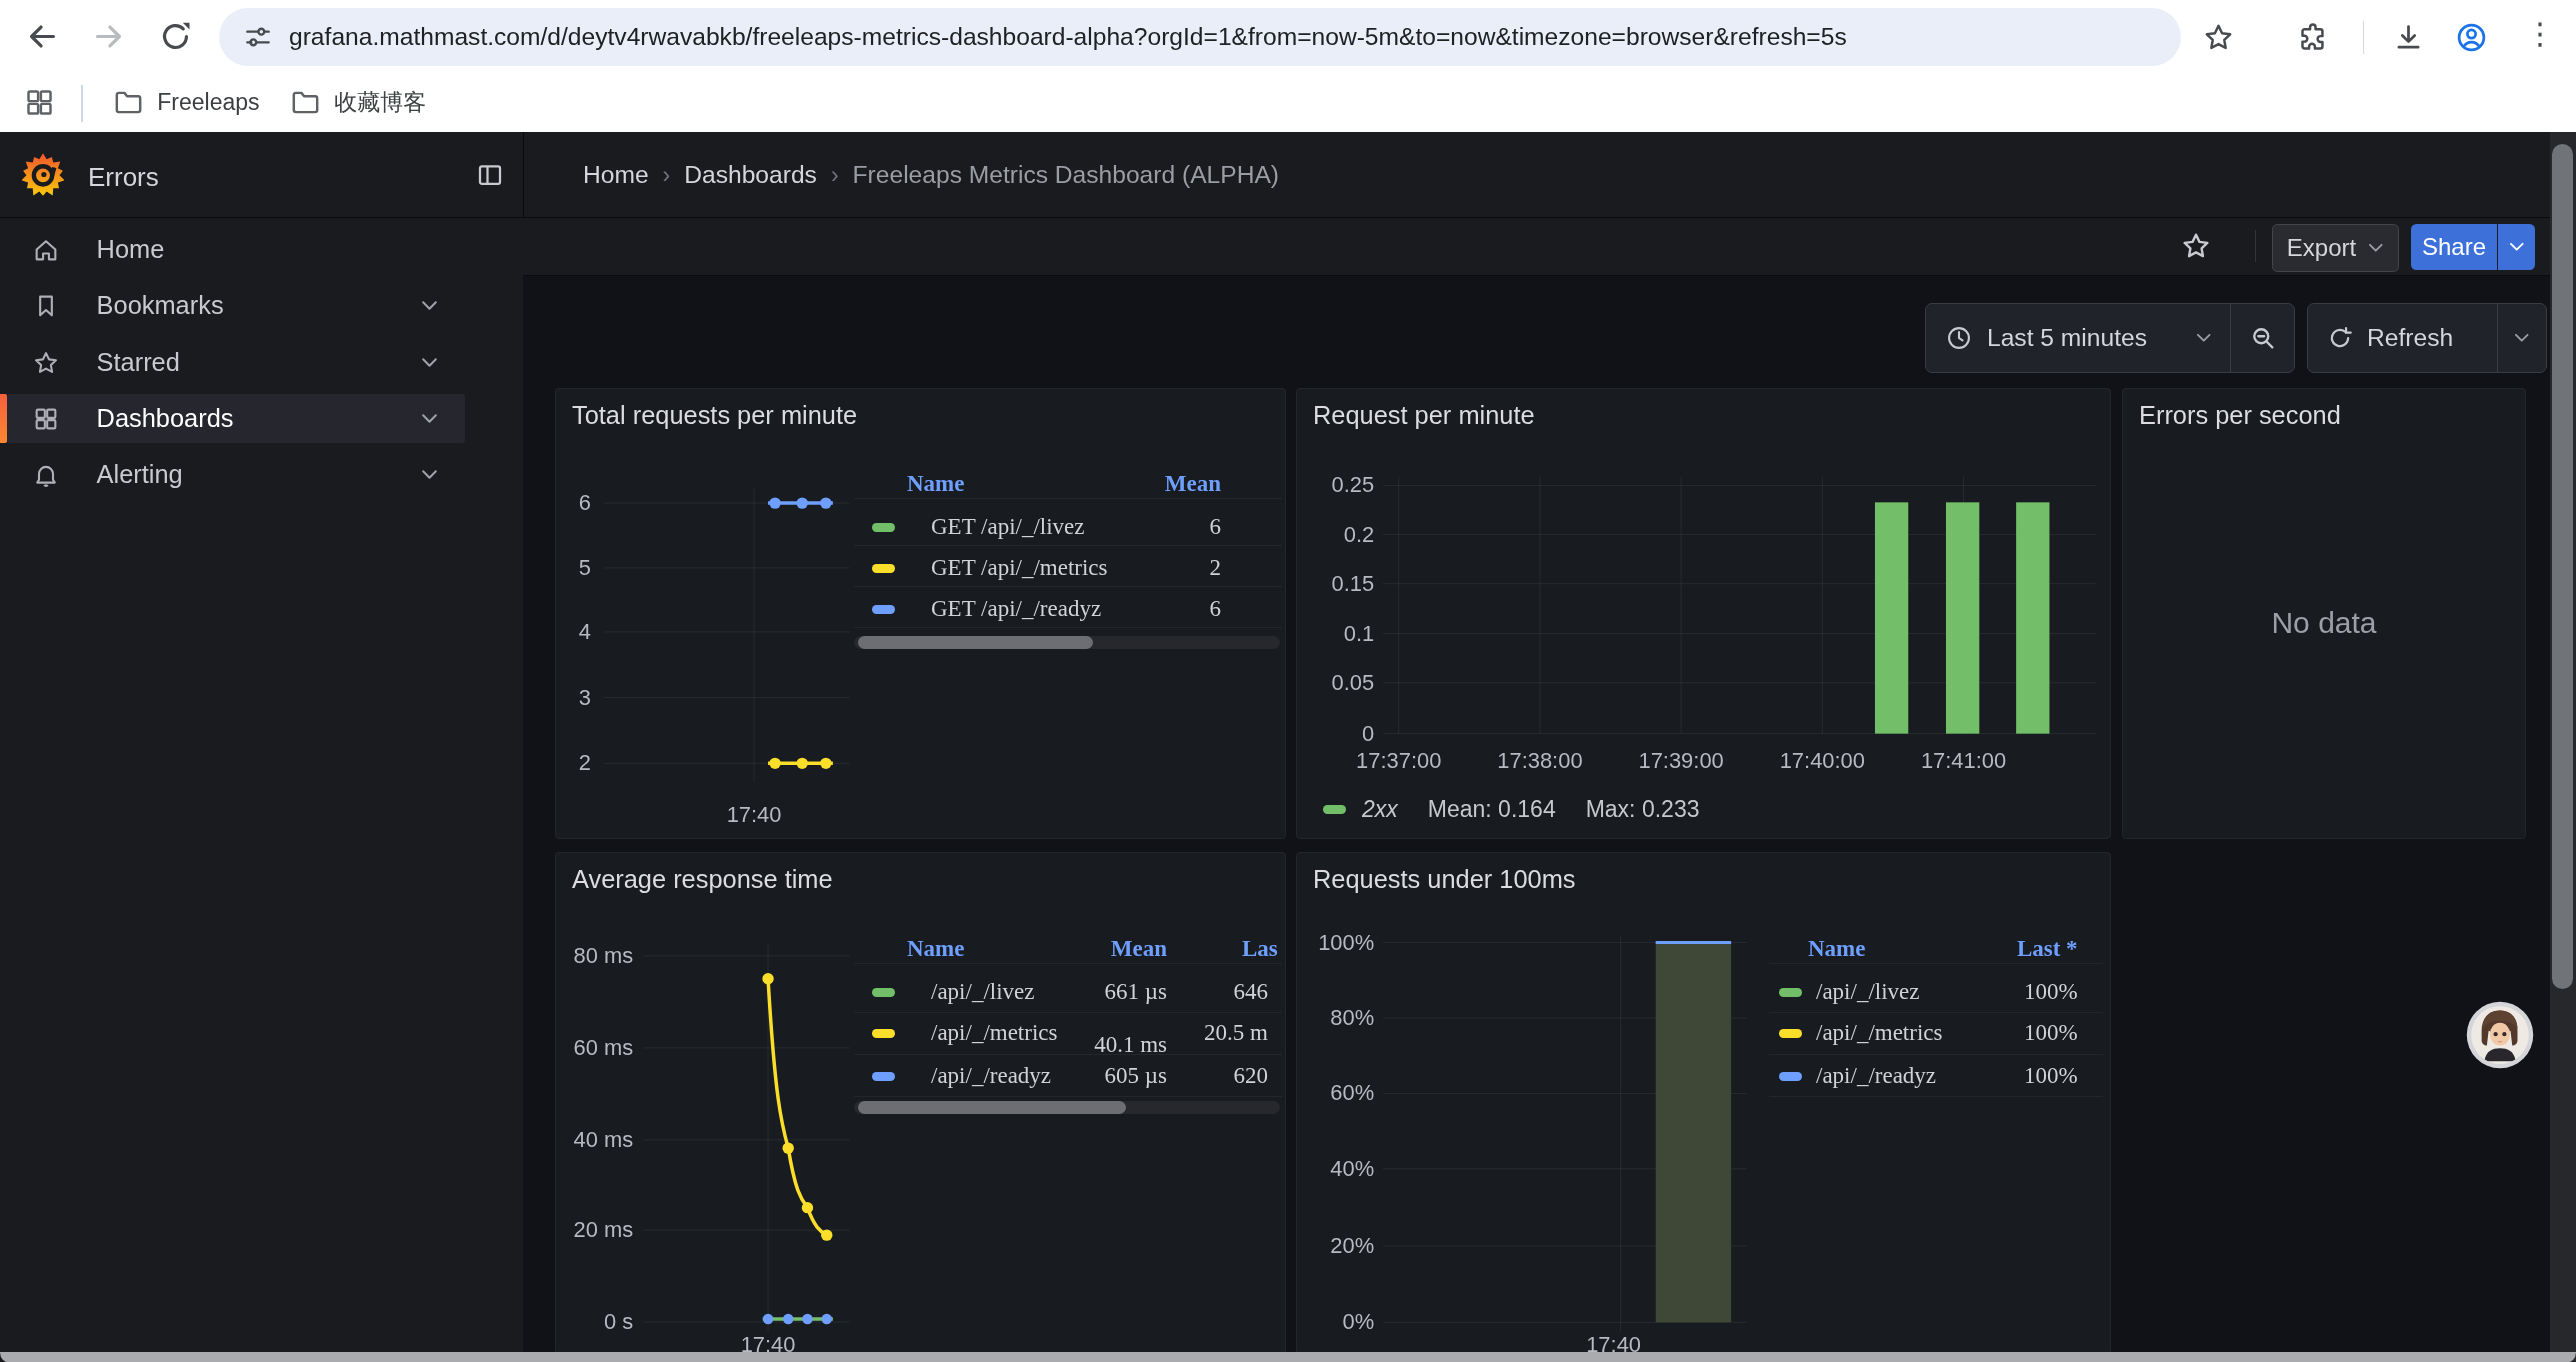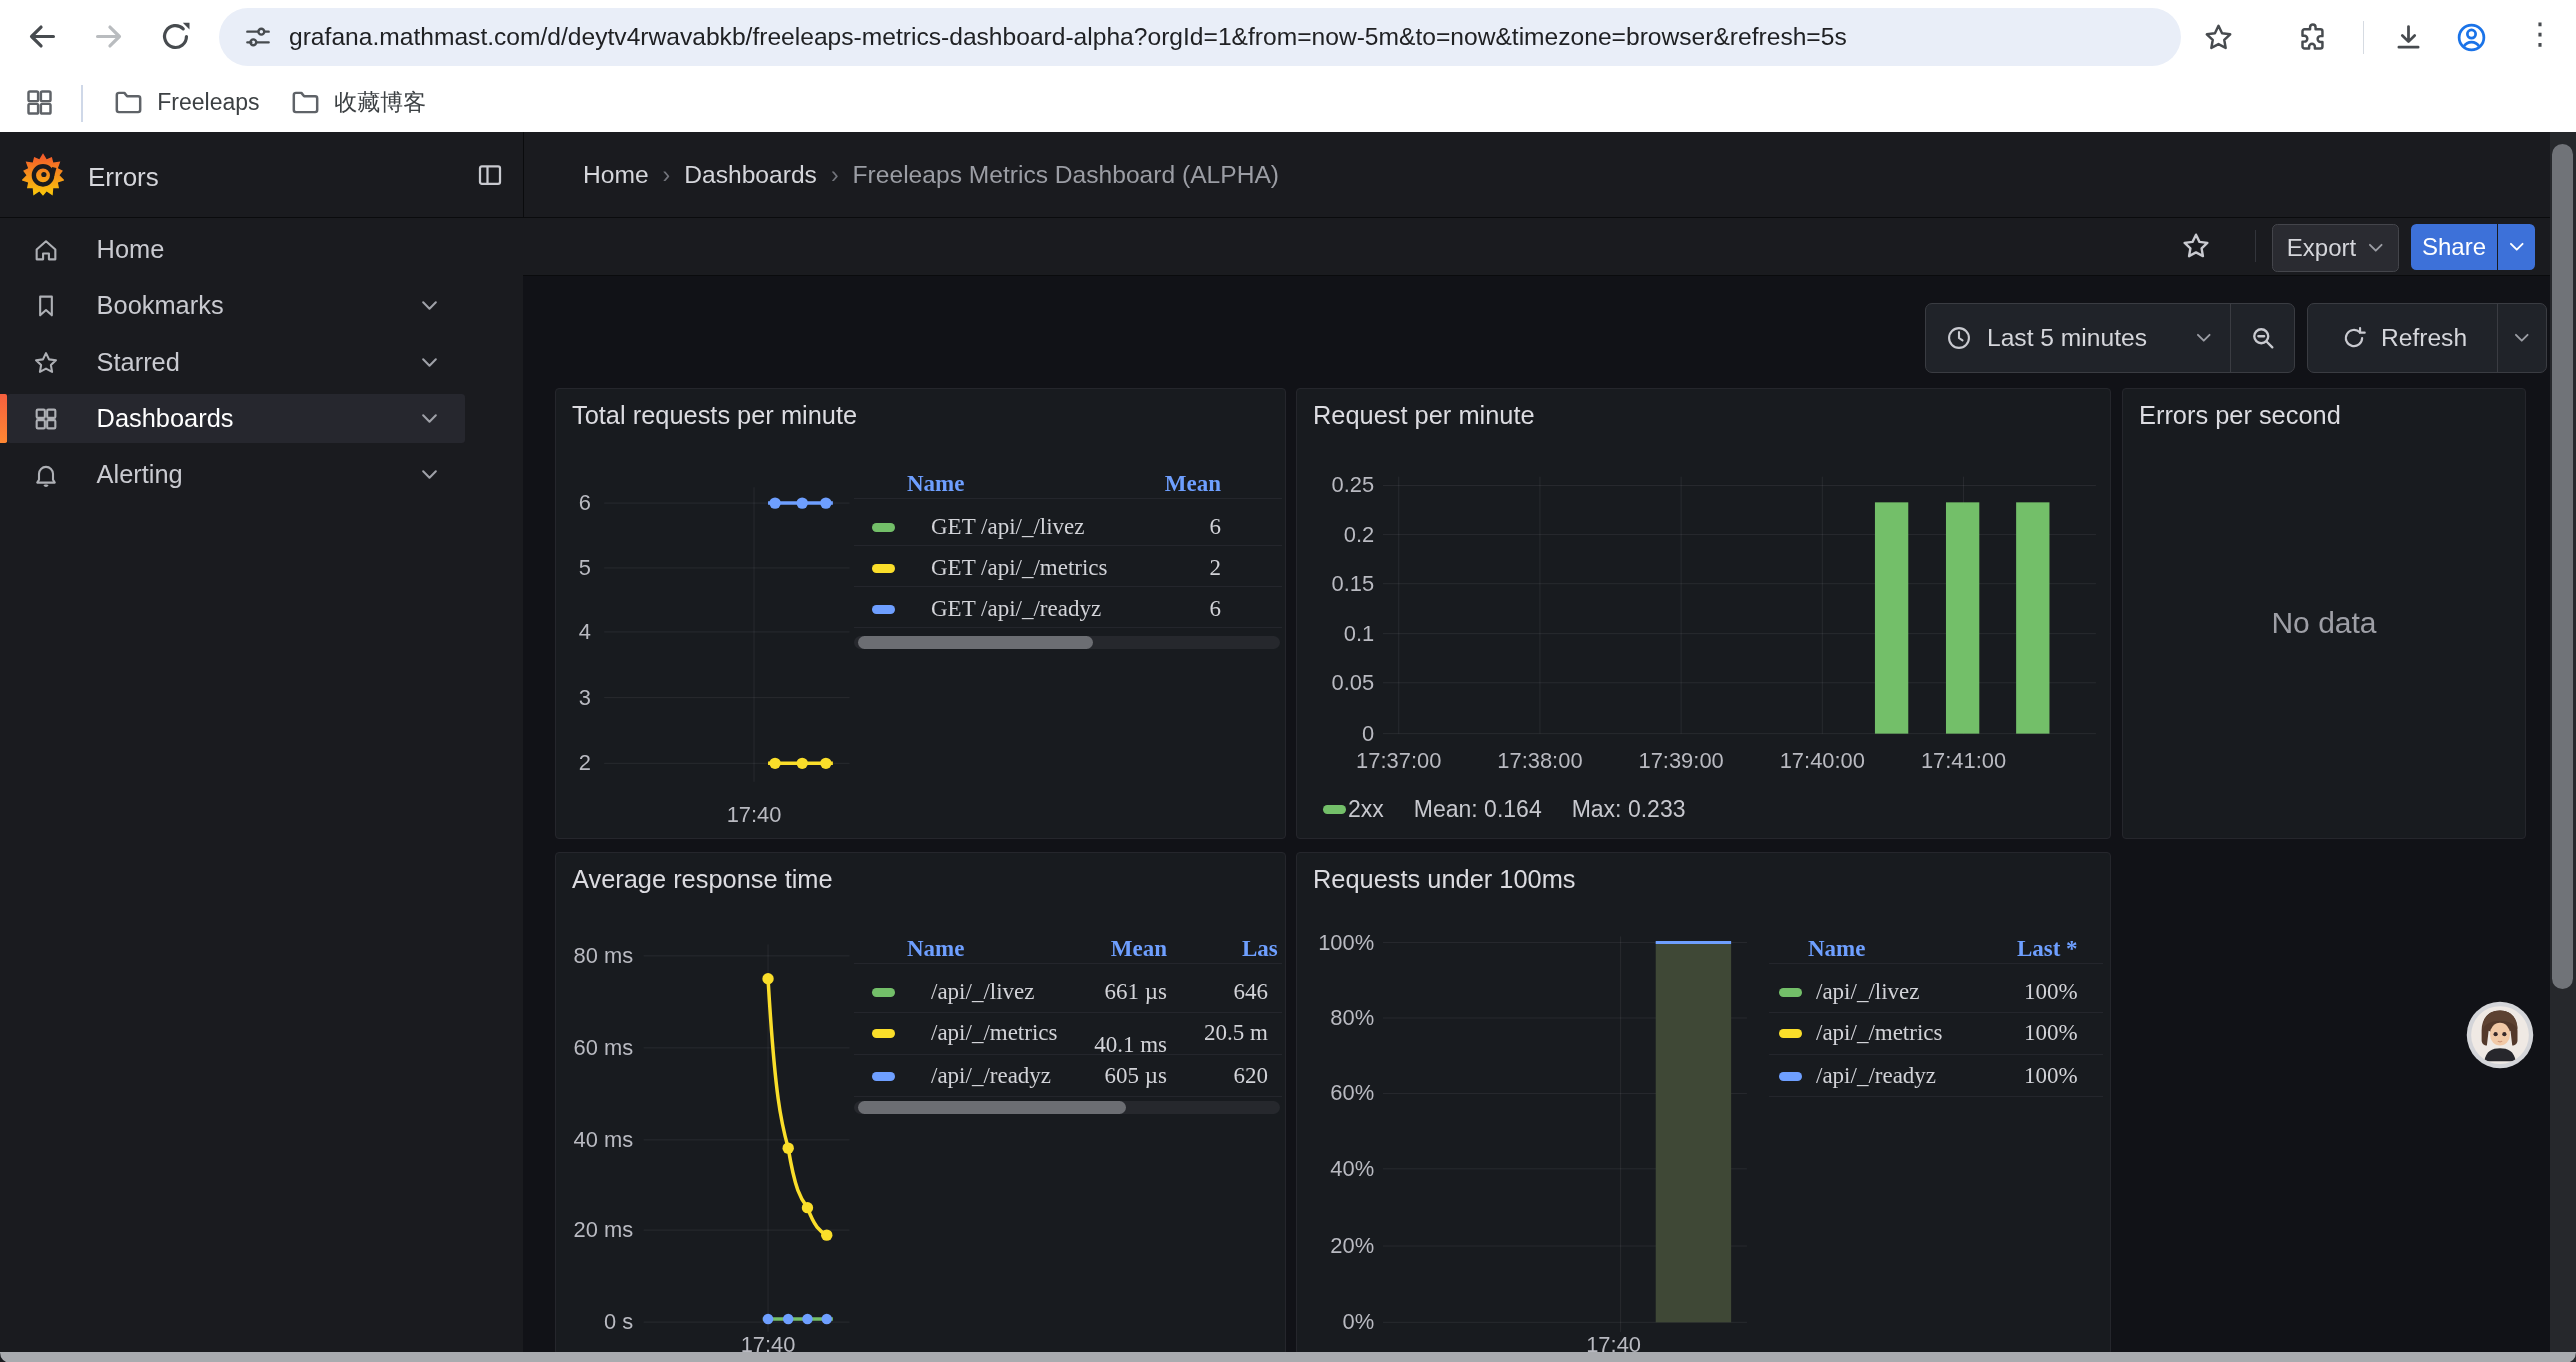--- a/index.html
+++ b/index.html
@@ -35,21 +35,21 @@
   .sb-item{position:absolute;left:7px;width:458px;height:49px;border-radius:3.5px;display:flex;align-items:center;color:#c9cad0;}
   .sb-item .lbl{font-size:25.4px;margin-left:37px;}
   .sb-item.active{background:#26272e;color:#ffffff;}
   .sb-ico{margin-left:24.6px;color:#aeb0b5;}
   .sb-chev{position:absolute;right:26px;color:#9fa1a8;}
   .activebar{position:absolute;left:0;width:7px;border-radius:0 1.8px 1.8px 0;background:linear-gradient(180deg,#f55f3e,#ff8833);}
   
   .canvas{left:523px;top:276px;width:2053px;height:1086px;background:#111217;}
   .tp-group{position:absolute;height:68px;background:#202329;border:0.9px solid #3a3c42;border-radius:7px;
             display:flex;align-items:center;color:#d5d6db;font-size:24.6px;}
-  .tp-seg{height:100%;display:flex;align-items:center;justify-content:center;}
+  .tp-seg{height:100%;display:flex;align-items:center;}
   .tp-div{width:0.9px;height:100%;background:#3a3c42;}
   .panel{position:absolute;background:#181b1f;border:0.9px solid #25262c;border-radius:4px;overflow:hidden;}
   .ptitle{position:absolute;left:16px;top:12.3px;font-size:25.4px;font-weight:500;color:#dcdce1;white-space:nowrap;}
   .nodata{position:absolute;left:0;right:0;text-align:center;font-size:30px;color:#9e9fa6;}
   
   .tbl{position:absolute;font-family:Liberation Serif, serif;}
   .tbl .hdr{position:absolute;font-size:23px;font-weight:600;color:#6e9fff;white-space:nowrap;}
   .tbl .cell{position:absolute;font-size:23px;color:#d2d3d8;white-space:nowrap;}
   .tbl .sep{position:absolute;left:0;right:0;height:0.9px;background:#24262c;}
   .tbl .pill{position:absolute;width:23px;height:8.8px;border-radius:4.4px;}
@@ -510,21 +510,21 @@
           <text x="277" y="432" text-anchor="middle" fill="#b9bac1" font-size="25px">17:38:00</text>
           <text x="438" y="432" text-anchor="middle" fill="#b9bac1" font-size="25px">17:39:00</text>
           <text x="599" y="432" text-anchor="middle" fill="#b9bac1" font-size="25px">17:40:00</text>
           <text x="760" y="432" text-anchor="middle" fill="#b9bac1" font-size="25px">17:41:00</text>
           <rect x="659" y="129.24399999999997" width="38" height="263.75600000000003" fill="#73bf69"></rect>
           <rect x="740" y="129.24399999999997" width="38" height="263.75600000000003" fill="#73bf69"></rect>
           <rect x="820" y="129.24399999999997" width="38" height="263.75600000000003" fill="#73bf69"></rect>
         </svg>
         <div style="position:absolute;left:26px;top:407px;display:flex;align-items:center;gap:0;font-size:23px;color:#c7c8ce">
           <div style="width:23px;height:8.8px;border-radius:4.4px;background:#73bf69"></div>
-          <span style="margin-left: 2px;">2xx</span>
+          <span style="margin-left: 16px; font-style: italic;">2xx</span>
           <span style="margin-left: 30px;">Mean: 0.164</span>
           <span style="margin-left: 30px;">Max: 0.233</span>
         </div>
       </div>
     <div class="panel" id="panel-2" style="left:1599px;top:112px;width:402px;height:449px">
       <div class="ptitle">Errors per second</div>
       <div class="nodata" style="top:217px">No data</div>
     </div>
     <div class="panel" id="panel-3" style="left:32px;top:576px;width:729px;height:501px">
       <div class="ptitle">Average response time</div>

